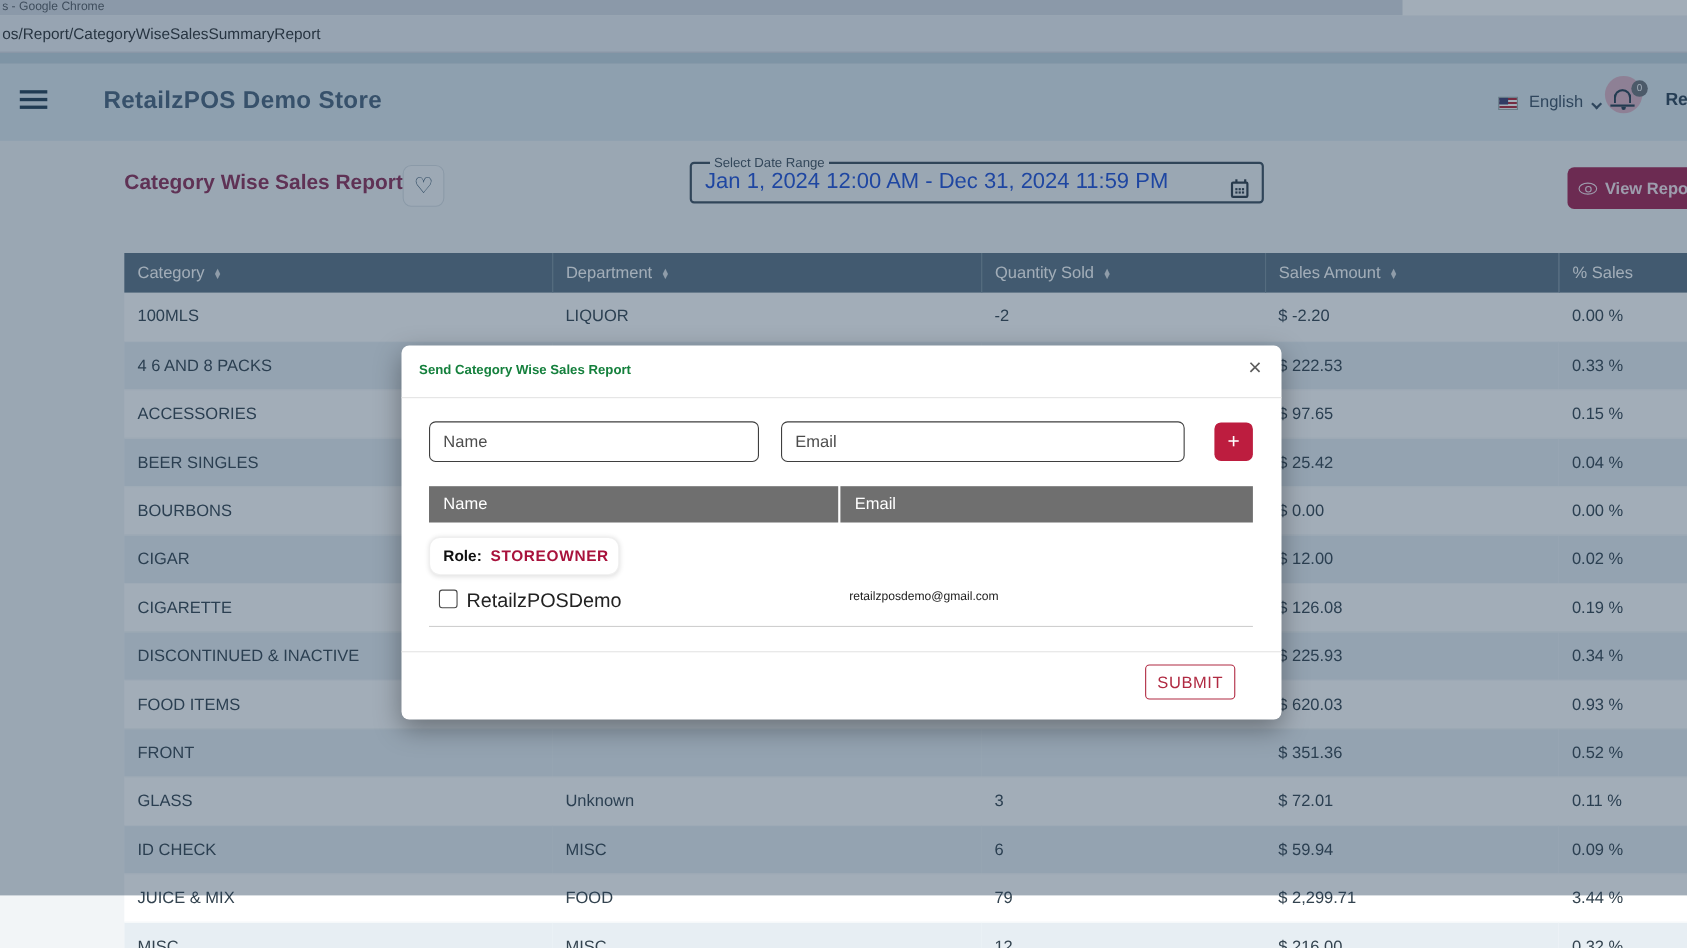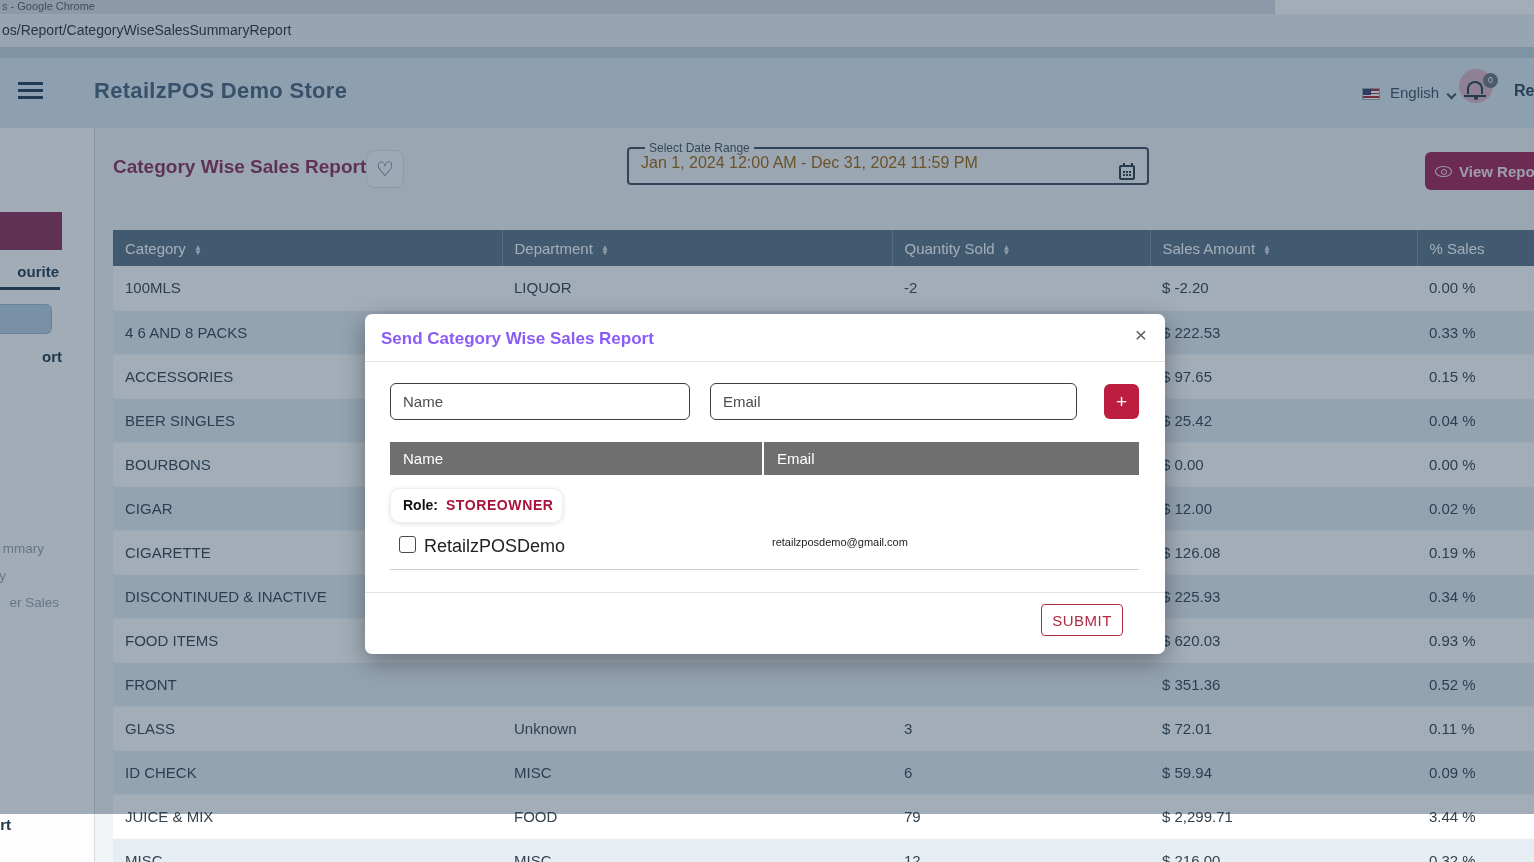--- a/index.html
+++ b/index.html
@@ -38,21 +38,21 @@
   .fav-underline { position:absolute; left:0; top:159px; width:60px; height:3px; background:#22384a; }
   .sidebar-bluebox { position:absolute; left:0; top:176px; width:52px; height:30px; background:#b7cfe0; border:1px solid #9db8cc; border-left:none; border-radius:0 6px 6px 0; }
 
   
   .report-title { position:absolute; left:113px; top:108px; font-size:19px; font-weight:bold; color:#8c2c55; }
   .fav-heart-btn { position:absolute; left:366px; top:102px; width:38px; height:38px; border:1px solid #d7dee3; border-radius:8px; background:#f6f8fa; text-align:center; cursor:pointer; }
   .fav-heart-btn .heart { font-size:20px; line-height:36px; color:#2c4a63; }
 
   .date-fieldset { position:absolute; left:600px; top:93px; width:522px; height:44px; border:2px solid #3c4d5c; border-radius:4px; padding:0 12px;margin-left:27px; }
   .date-fieldset legend { font-size:12px; color:#40505e; padding:0 4px; margin-left:4px; }
-  .date-value { font-size:16px; color:#a16207; position:relative; top:-1px; }
+  .date-value { font-size:20px; color:#1d4ed8; position:relative; top:-1px; }
   .cal-icon { position:absolute; right:12px; top:10px; width:16px; height:15px; border:2px solid #2c3a46; border-radius:2px; }
   .cal-icon::before { content:""; position:absolute; left:2px; top:-4px; width:2px; height:3px; background:#2c3a46; box-shadow:8px 0 0 #2c3a46; }
   .cal-icon::after { content:""; position:absolute; left:2px; top:4px; width:2px; height:2px; background:#2c3a46;
     box-shadow:3px 0 0 #2c3a46,6px 0 0 #2c3a46,0 3px 0 #2c3a46,3px 3px 0 #2c3a46,6px 3px 0 #2c3a46; }
 
   .view-report-btn { position:absolute; left:1425px; top:104px; width:130px; height:38px; background:#a32050; border:none; border-radius:6px 0 0 6px; color:#f7e3ec; font-size:15px; font-weight:bold; text-align:left; padding-left:34px; cursor:pointer; }
   .eye-icon { position:absolute; left:10px; top:14px; width:17px; height:11px; border:1.5px solid #f7e3ec; border-radius:50%; }
   .eye-icon::after { content:""; position:absolute; left:5px; top:2px; width:4px; height:4px; border-radius:50%; border:1.5px solid #f7e3ec; }
 
   
@@ -60,21 +60,21 @@
   .report-table th { background:#5a7183; color:#fff; font-weight:normal; font-size:15px; height:36px; text-align:left; padding-left:12px; border-left:1px solid #7b8f9e; }
   .report-table th:first-child { border-left:none;margin-left:44px; }
   .sort-icon { display:inline-block; vertical-align:middle; margin-left:8px; font-size:8px; line-height:5px; color:rgba(255,255,255,.8); }
   .sort-icon span { display:block; }
   .report-table td { height:44px; font-size:15px; color:#33434f; padding-left:12px; border-bottom:1px solid #f8fafb; }
   .report-table tr.alt td { background:#e7eef3; }
 
   
   .backdrop { position:absolute; left:0; top:0; width:1534px; height:814px; background:rgba(33,60,86,0.42); z-index:5; }
   .modal { position:absolute; left:365px; top:314px; width:800px; height:340px; background:#fff; border-radius:7px; box-shadow:0 8px 24px rgba(0,0,0,.35); z-index:10; }
-  .modal-title { position:absolute; left:16px; top:15px; font-size:17px; font-weight:bold; color:#8b5cf6; }
+  .modal-title { position:absolute; left:16px; top:15px; font-size:12px; font-weight:bold; color:#15803d; }
   .modal-close { position:absolute; right:18px; top:9px; font-size:21px; color:#5c5c5c; cursor:pointer; }
   .modal-head-divider { position:absolute; left:0; top:47px; width:800px; height:1px; background:#e4e4e4; }
   .modal-input { position:absolute; top:69px; height:37px; border:1.5px solid #3f3f3f; border-radius:6px; padding:0 12px; font-size:15px; color:#222; font-family:"Liberation Sans",sans-serif; }
   .modal-input::placeholder { color:#4c4c4c; opacity:1; }
   .input-name { left:25px; width:300px; }
   .input-email { left:345px; width:367px; }
   .add-btn { position:absolute; left:739px; top:70px; width:35px; height:35px; background:#bd1d3f; border:none; border-radius:6px; color:#fff; font-size:19px; line-height:33px; cursor:pointer; }
   .grid-header { position:absolute; left:25px; top:128px; width:749px; height:33px; }
   .grid-header .cell { position:absolute; top:0; height:33px; background:#6f6f6f; color:#fff; font-size:15px; line-height:33px; padding-left:13px; }
   .grid-header .cell.c1 { left:0; width:372px; }
@@ -107,33 +107,20 @@
     <div class="store-title">RetailzPOS Demo Store</div>
     <span class="flag"></span>
     <span class="lang-label">English</span>
     <span class="chevron-down"></span>
     <span class="bell-halo"></span>
     <span class="bell"></span>
     <span class="notif-badge">0</span>
     <span class="user-fragment">Re</span>
   </div>
 
-  <div class="sidebar">
-    <div class="fav-tab-block"></div>
-    <div class="fav-underline"></div>
-    <div class="sidebar-bluebox"></div>
-    <div id="sidebar-frags">
-        <div class="frag head" style="top: 135px; right: 35px;">ourite</div>
-        <div class="frag head" style="top: 220px; right: 32px;">ort</div>
-        <div class="frag item" style="top: 413px; right: 50px;">mmary</div>
-        <div class="frag item" style="top: 440px; right: 88px;">y</div>
-        <div class="frag item" style="top: 467px; right: 35px;">er Sales</div>
-        <div class="frag head" style="top: 688px; right: 83px;">rt</div>
-      </div>
-  </div>
 
   <div class="report-title">Category Wise Sales Report</div>
   <div class="fav-heart-btn">
     <span class="heart">♡</span>
   </div>
 
   <fieldset class="date-fieldset">
     <legend>Select Date Range</legend>
     <span class="date-value">Jan 1, 2024 12:00 AM - Dec 31, 2024 11:59 PM</span>
     <span class="cal-icon"></span>

